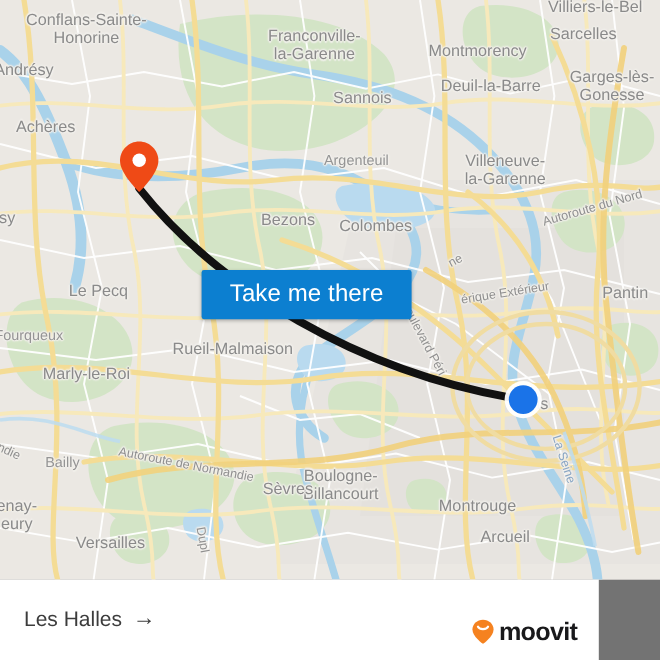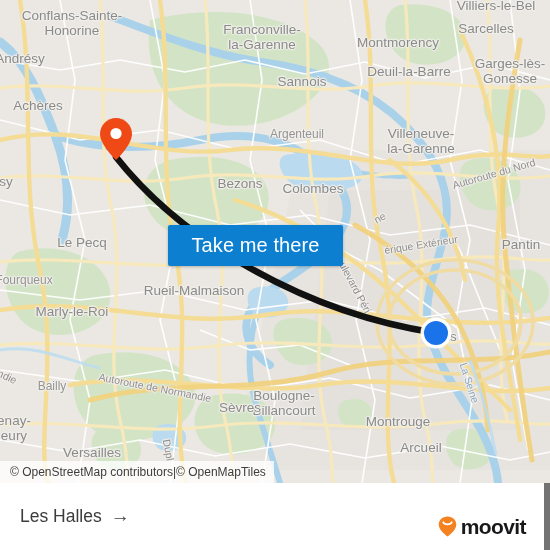--- a/index.html
+++ b/index.html
@@ -72,21 +72,21 @@
     height:22px;display:flex;align-items:center;
     padding:0 8px 0 10px;
     background:rgba(255,255,255,.78);
     color:#3d3d3d;font-size:12px;
     font-family:"Liberation Sans", sans-serif;
     white-space:nowrap;
   }
 
   
   .footer{
-    position:absolute;left:0;top:483px;width:544px;height:67px;
+    position:absolute;left:0;top:483px;width:499px;height:67px;
     background:#ffffff;
     display:flex;align-items:center;
     box-sizing:border-box;padding:0 18px 0 20px;
   }
   .route-text{
     display:flex;align-items:center;gap:9px;
     font-size:17.5px;color:#3c3c3c;white-space:nowrap;
   }
   .route-text .arrow{font-size:19px;color:#3c3c3c;line-height:1;position:relative;top:-1px;}
   .brand{margin-left:auto;display:flex;align-items:center;gap:2px;margin-top:20px;}
@@ -267,25 +267,20 @@
 
     <svg class="dot-marker" style="left:436px;top:333px;" viewBox="0 0 34 34" xmlns="http://www.w3.org/2000/svg">
       <circle cx="17" cy="17" r="15.5" fill="#ffffff" opacity=".95"></circle>
       <circle cx="17" cy="17" r="12" fill="#1a73e8"></circle>
     </svg>
 
     <button class="cta">
       <span>Take me there</span>
     </button>
 
-    <div class="attrib">
-      <span>© OpenStreetMap contributors</span>
-      <span> | </span>
-      <span>© OpenMapTiles</span>
-    </div>
   </div>
 
   <div class="footer">
     <div class="route-text">
       <span>Les Halles</span>
       <span class="arrow">→</span>
     </div>
     <div class="brand">
       <svg width="23" height="23" viewBox="0 0 24 24" xmlns="http://www.w3.org/2000/svg">
         <path d="M12 1.5 C6.9 1.5 2.8 5.2 2.8 10 C2.8 16.2 12 22.5 12 22.5 C12 22.5 21.2 16.2 21.2 10 C21.2 5.2 17.1 1.5 12 1.5 Z" fill="#f58220"></path>

